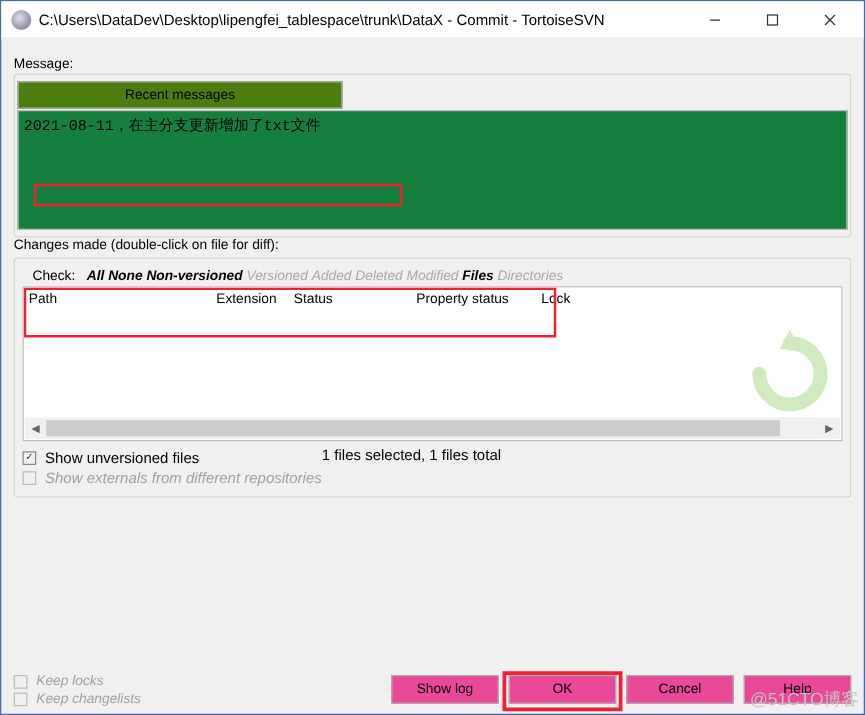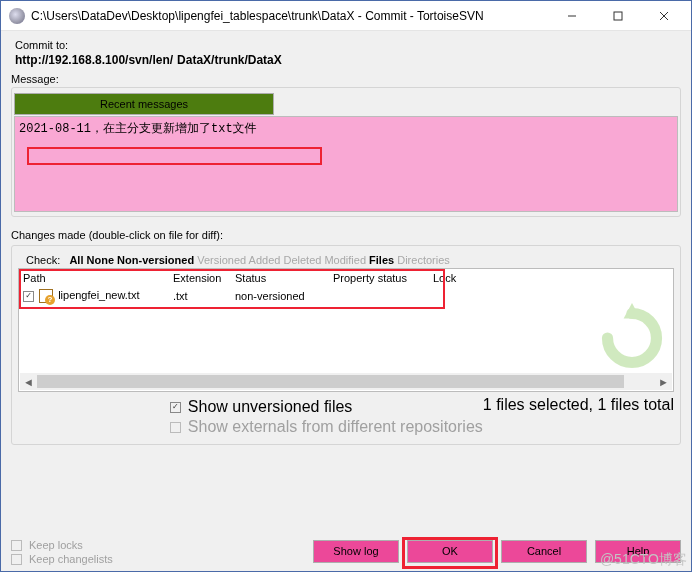--- a/index.html
+++ b/index.html
@@ -12,26 +12,26 @@
   .title-btn { width: 46px; height: 30px; display: flex; align-items: center; justify-content: center; font-size: 14px; color: #333; }
   .title-btn svg { width: 10px; height: 10px; }
   .client { position: absolute; top: 30px; left: 0; right: 0; bottom: 0; padding: 8px 10px; }
   .group { border: 1px solid #d5d5d5; border-radius: 3px; padding: 6px 8px; background: #f0f0f0; position: relative; }
   .commit-to { border: none; padding: 0 4px; }
   .row { display: flex; align-items: center; gap: 4px; }
   .label { color: #000; margin-bottom: 2px; display: block; }
   .url-part { font-size: 12px; color: #000; }
   .url-bold { font-weight: bold; }
   .recent-btn { width: 260px; height: 22px; background: #4d7c0f; border: 1px solid #adadad; display: flex; align-items: center; justify-content: center; font-size: 11px; margin: 3px 0 1px 0; }
-  .msg-box { width: 100%; height: 96px; background: #f9a8d4; border: 1px solid #bcbcbc; padding: 3px 4px; font-family: "Courier New", monospace; font-size: 12px; resize: none; outline: none; }
+  .msg-box { width: 100%; height: 96px; background: #15803d; border: 1px solid #bcbcbc; padding: 3px 4px; font-family: "Courier New", monospace; font-size: 12px; resize: none; outline: none; }
   .red-box-msg { position: absolute; left: 26px; top: 116px; width: 295px; height: 18px; border: 2px solid #e23; pointer-events: none; }
-  .changes-label { margin-top: 12px; margin-bottom: 4px; }
+  .changes-label { margin-bottom: 4px; }
   .changes-group { padding: 6px 6px 8px 6px; }
   .check-row { margin: 2px 2px 2px 8px; }
-  .check-link { font-weight: bold; color: #000; }
+  .check-link { font-weight: bold; color: #000; font-style: italic; }
   .check-link.dim { color: #a8a8a8; font-weight: normal; }
   .check-link.bold-dim-strong { font-weight: bold; color: #000; }
   .filelist { background: #fff; border: 1px solid #bcbcbc; height: 124px; position: relative; margin-top: 2px; overflow: hidden; }
   .fh-row, .fr-row { display: flex; font-size: 11px; min-width: 640px; }
   .fh-row { height: 18px; align-items: center; background: #fff; }
   .fh-row > div, .fr-row > div { padding: 17px 4px; white-space: nowrap; }
   .c-path { width: 150px; }
   .c-ext  { width: 62px; }
   .c-stat { width: 98px; }
   .c-prop { width: 100px; }
@@ -40,23 +40,23 @@
   .chk { width: 11px; height: 11px; border: 1px solid #888; display: inline-flex; align-items: center; justify-content: center; font-size: 8px; vertical-align: middle; margin-right: 2px; }
   .chk.ck::after { content: "✓"; color: #333; line-height: 1; }
   .file-ico { width: 14px; height: 14px; display: inline-block; vertical-align: middle; margin-right: 2px; background: #fff; border: 1px solid #a07020; position: relative; }
   .file-ico::after { content: "?"; position: absolute; right: -3px; bottom: -3px; width: 10px; height: 10px; background: #e6a22e; color: #fff; border-radius: 50%; font-size: 8px; text-align: center; line-height: 10px; font-weight: bold; }
   .red-box-files { position: absolute; left: 0; top: 0; width: 426px; height: 40px; border: 2px solid #e23; pointer-events: none; }
   .watermark { position: absolute; right: 6px; bottom: 18px; opacity: 0.35; pointer-events: none; }
   .hscroll { position: absolute; left: 1px; right: 1px; bottom: 1px; height: 17px; background: #f0f0f0; display: flex; align-items: center; }
   .hscroll .arrow { width: 17px; height: 17px; display: flex; align-items: center; justify-content: center; color: #666; }
   .hscroll .track { flex: 1; height: 17px; background: #f0f0f0; position: relative; }
   .hscroll .thumb { position: absolute; left: 0; top: 2px; height: 13px; width: 95%; background: #cdcdcd; }
-  .below-row { display: flex; justify-content: flex-end; align-items: flex-start; margin-top: 4px; font-size: 16px; }
+  .below-row { display: flex; justify-content: flex-start; align-items: flex-start; margin-top: 4px; font-size: 12px; }
   .checkline { display: flex; align-items: center; gap: 5px; margin-top: 2px; }
-  .checkline.dim { color: #a0a0a0; }
+  .checkline.dim { color: #a0a0a0; font-style: italic; }
   .checkline.dim .chk { border-color: #bbb; }
   .status-text { color: #000; }
   .footer { position: absolute; left: 10px; right: 10px; bottom: 6px; display: flex; align-items: center; }
   .footer-left { flex: 1; }
   .btn { width: 86px; height: 23px; background: #ec4899; border: 1px solid #adadad; font-size: 11px; display: inline-flex; align-items: center; justify-content: center; margin-left: 8px; }
   .red-box-ok { position: absolute; right: 193px; bottom: 2px; width: 96px; height: 32px; border: 3px solid #e23; pointer-events: none; }
   .watermark-text { position: absolute; right: 4px; bottom: 2px; color: #c4c4c4; font-size: 14px; pointer-events: none; }
 </style>
 </head>
 <body>
@@ -81,27 +81,20 @@
           <svg viewBox="0 0 10 10">
             <line x1="1" y1="1" x2="9" y2="9" stroke="#333" stroke-width="1"></line>
             <line x1="9" y1="1" x2="1" y2="9" stroke="#333" stroke-width="1"></line>
           </svg>
         </div>
     </div>
   </div>
 
   <div class="client">
 
-    <div class="commit-to">
-      <span class="label">Commit to:</span>
-      <div class="row" style="margin-top:2px;">
-        <span class="url-part url-bold">http://192.168.8.100/svn/len/</span>
-          <span class="url-part url-bold" style="font-weight:900;">DataX/trunk/DataX</span>
-      </div>
-    </div>
 
     <span class="label" style="margin-top:6px;">Message:</span>
     <div class="group" style="padding:2px;">
       <button class="recent-btn">Recent messages</button>
       <textarea class="msg-box" style="">2021-08-11，在主分支更新增加了txt文件</textarea>
     </div>
     <div class="red-box-msg"></div>
 
     <span class="label changes-label">Changes made (double-click on file for diff):</span>
 
@@ -119,31 +112,20 @@
         <span class="check-link dim">Directories</span>
       </div>
 
       <div class="filelist">
         <div class="fh-row">
           <div class="c-path">Path</div>
           <div class="c-ext">Extension</div>
           <div class="c-stat">Status</div>
           <div class="c-prop">Property status</div>
           <div class="c-lock">Lock</div>
-        </div>
-        <div class="fr-row">
-          <div class="c-path">
-            <span class="chk ck"></span>
-            <span class="file-ico"></span>
-            <span>lipengfei_new.txt</span>
-          </div>
-          <div class="c-ext">.txt</div>
-          <div class="c-stat">non-versioned</div>
-          <div class="c-prop"></div>
-          <div class="c-lock"></div>
         </div>
         <div class="red-box-files"></div>
         <svg class="watermark" width="70" height="70" viewBox="0 0 100 100">
           <path d="M50 15 A35 35 0 1 1 15 50" fill="none" stroke="#7cc24a" stroke-width="16" stroke-linecap="round"></path>
           <polygon points="50,0 62,22 38,22" fill="#7cc24a"></polygon>
         </svg>
         <div class="hscroll">
           <div class="arrow">◄</div>
           <div class="track">
               <div class="thumb"></div>

